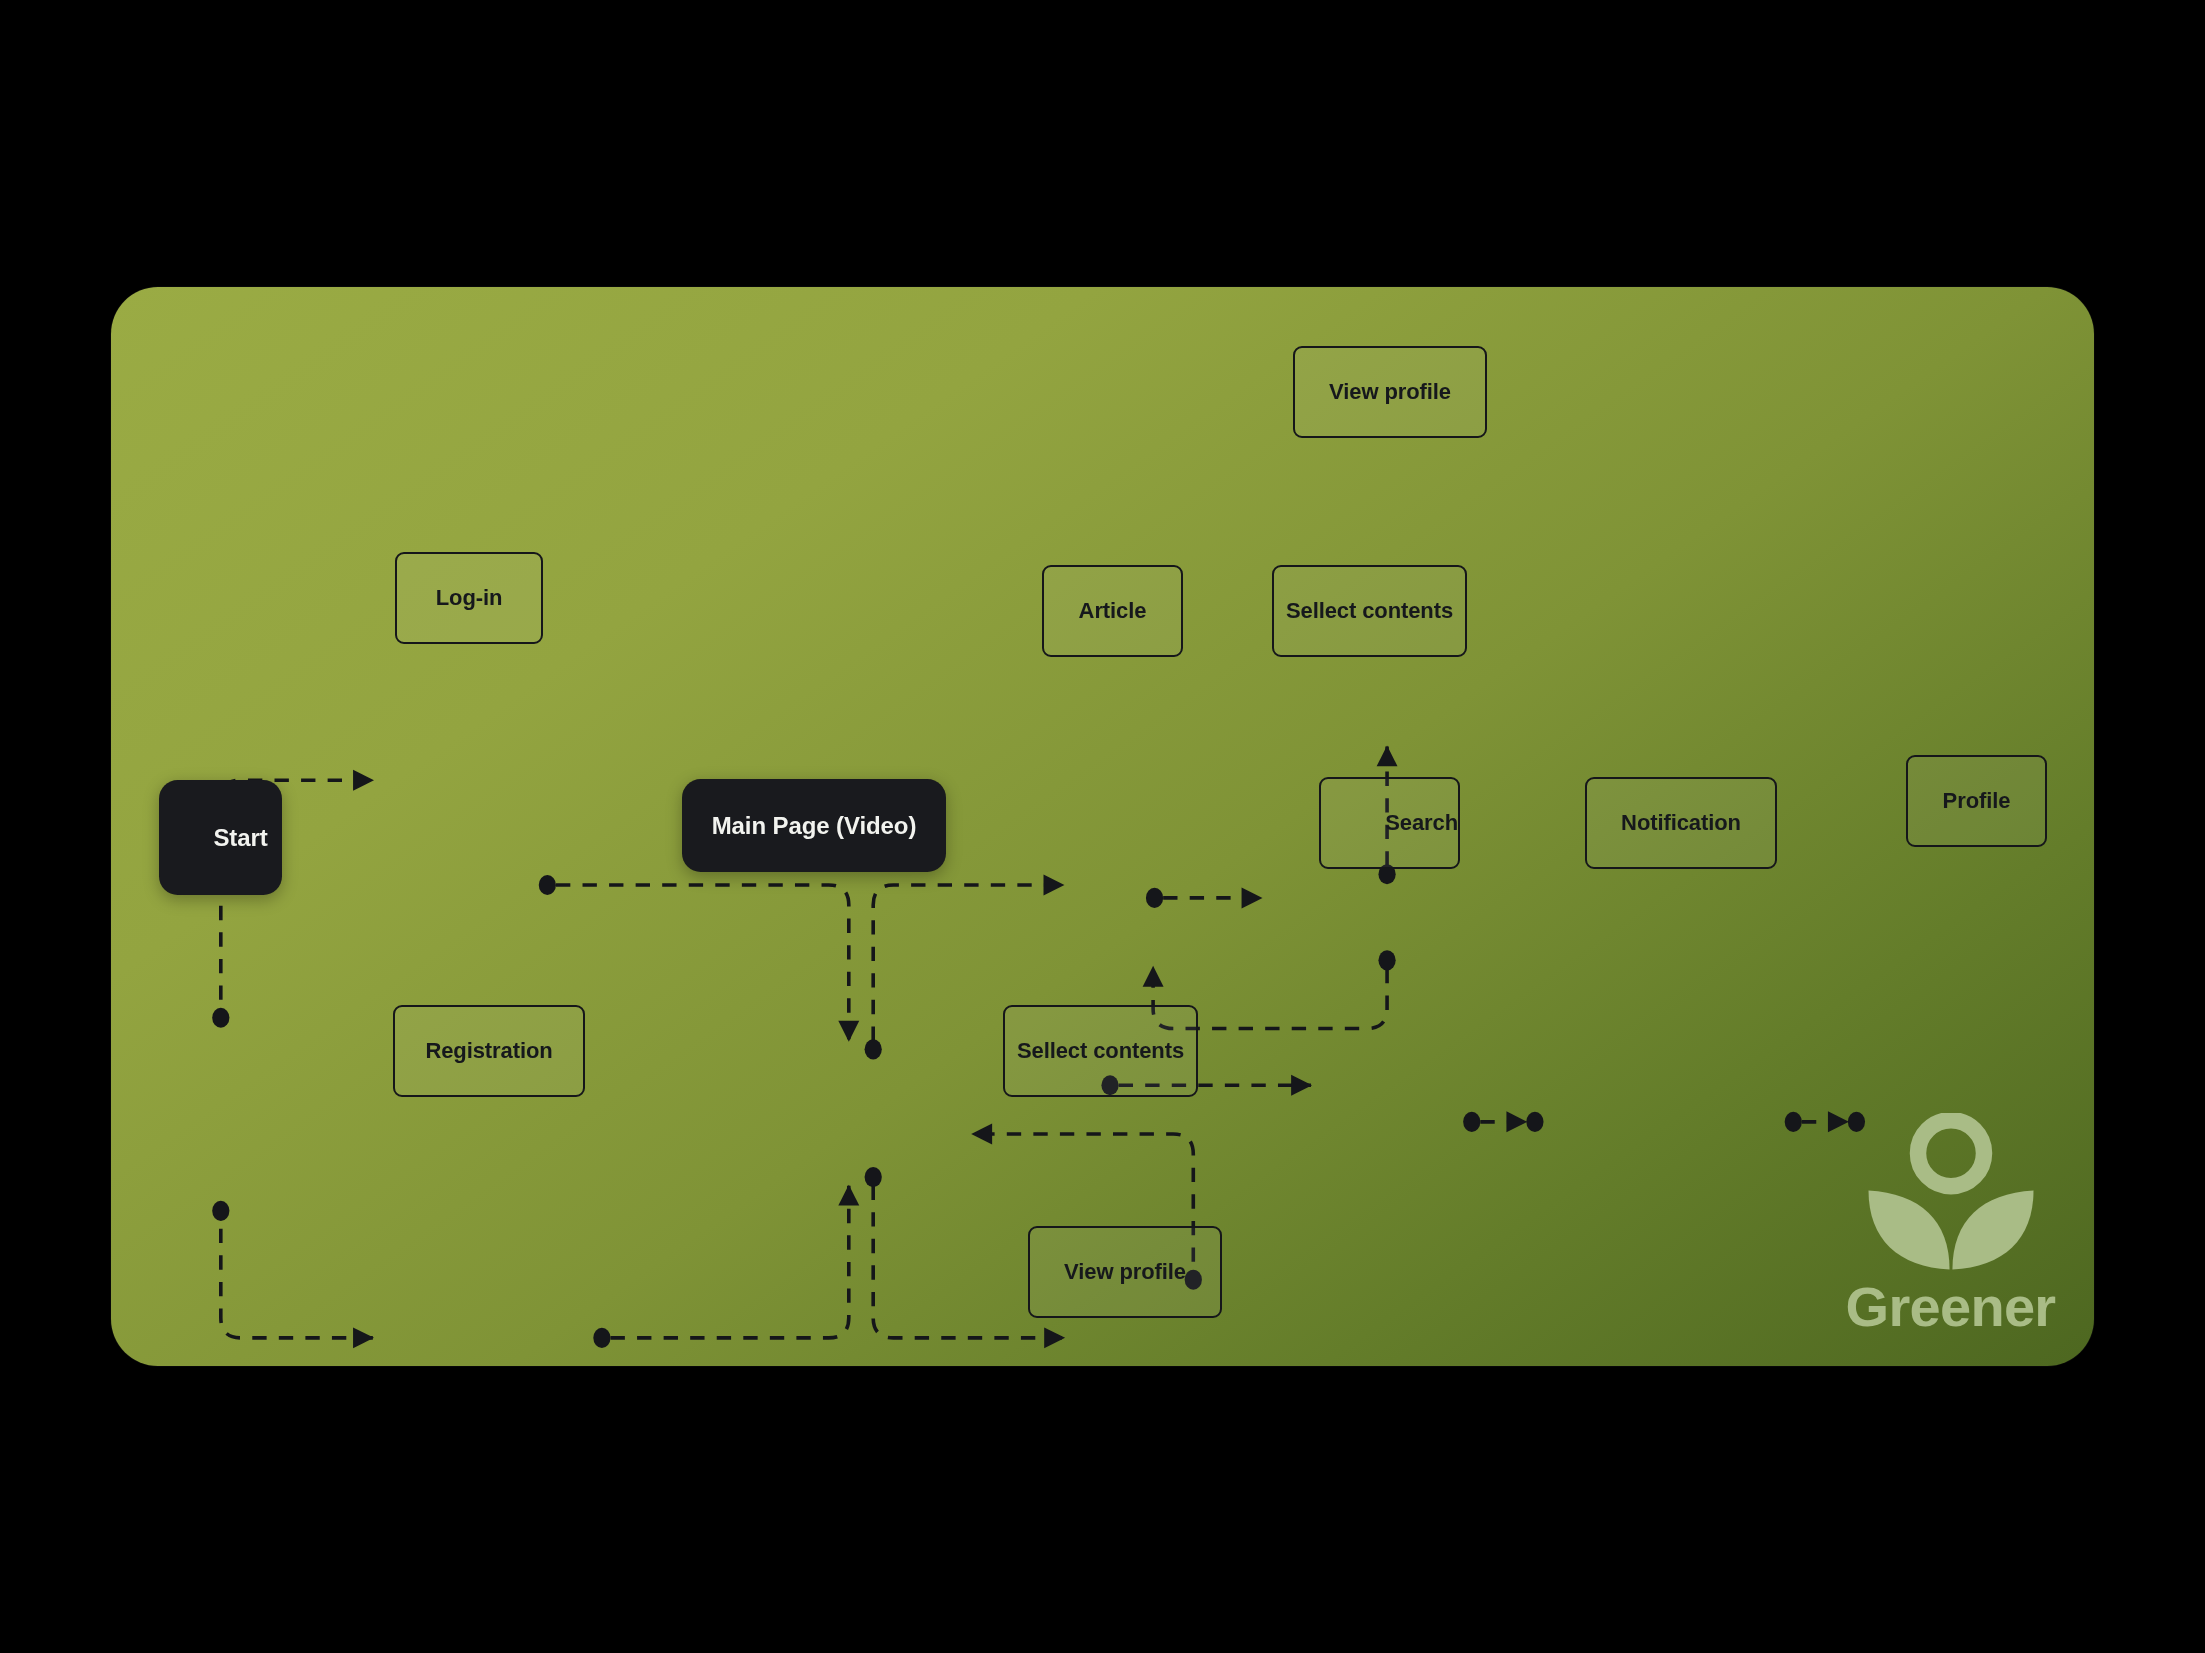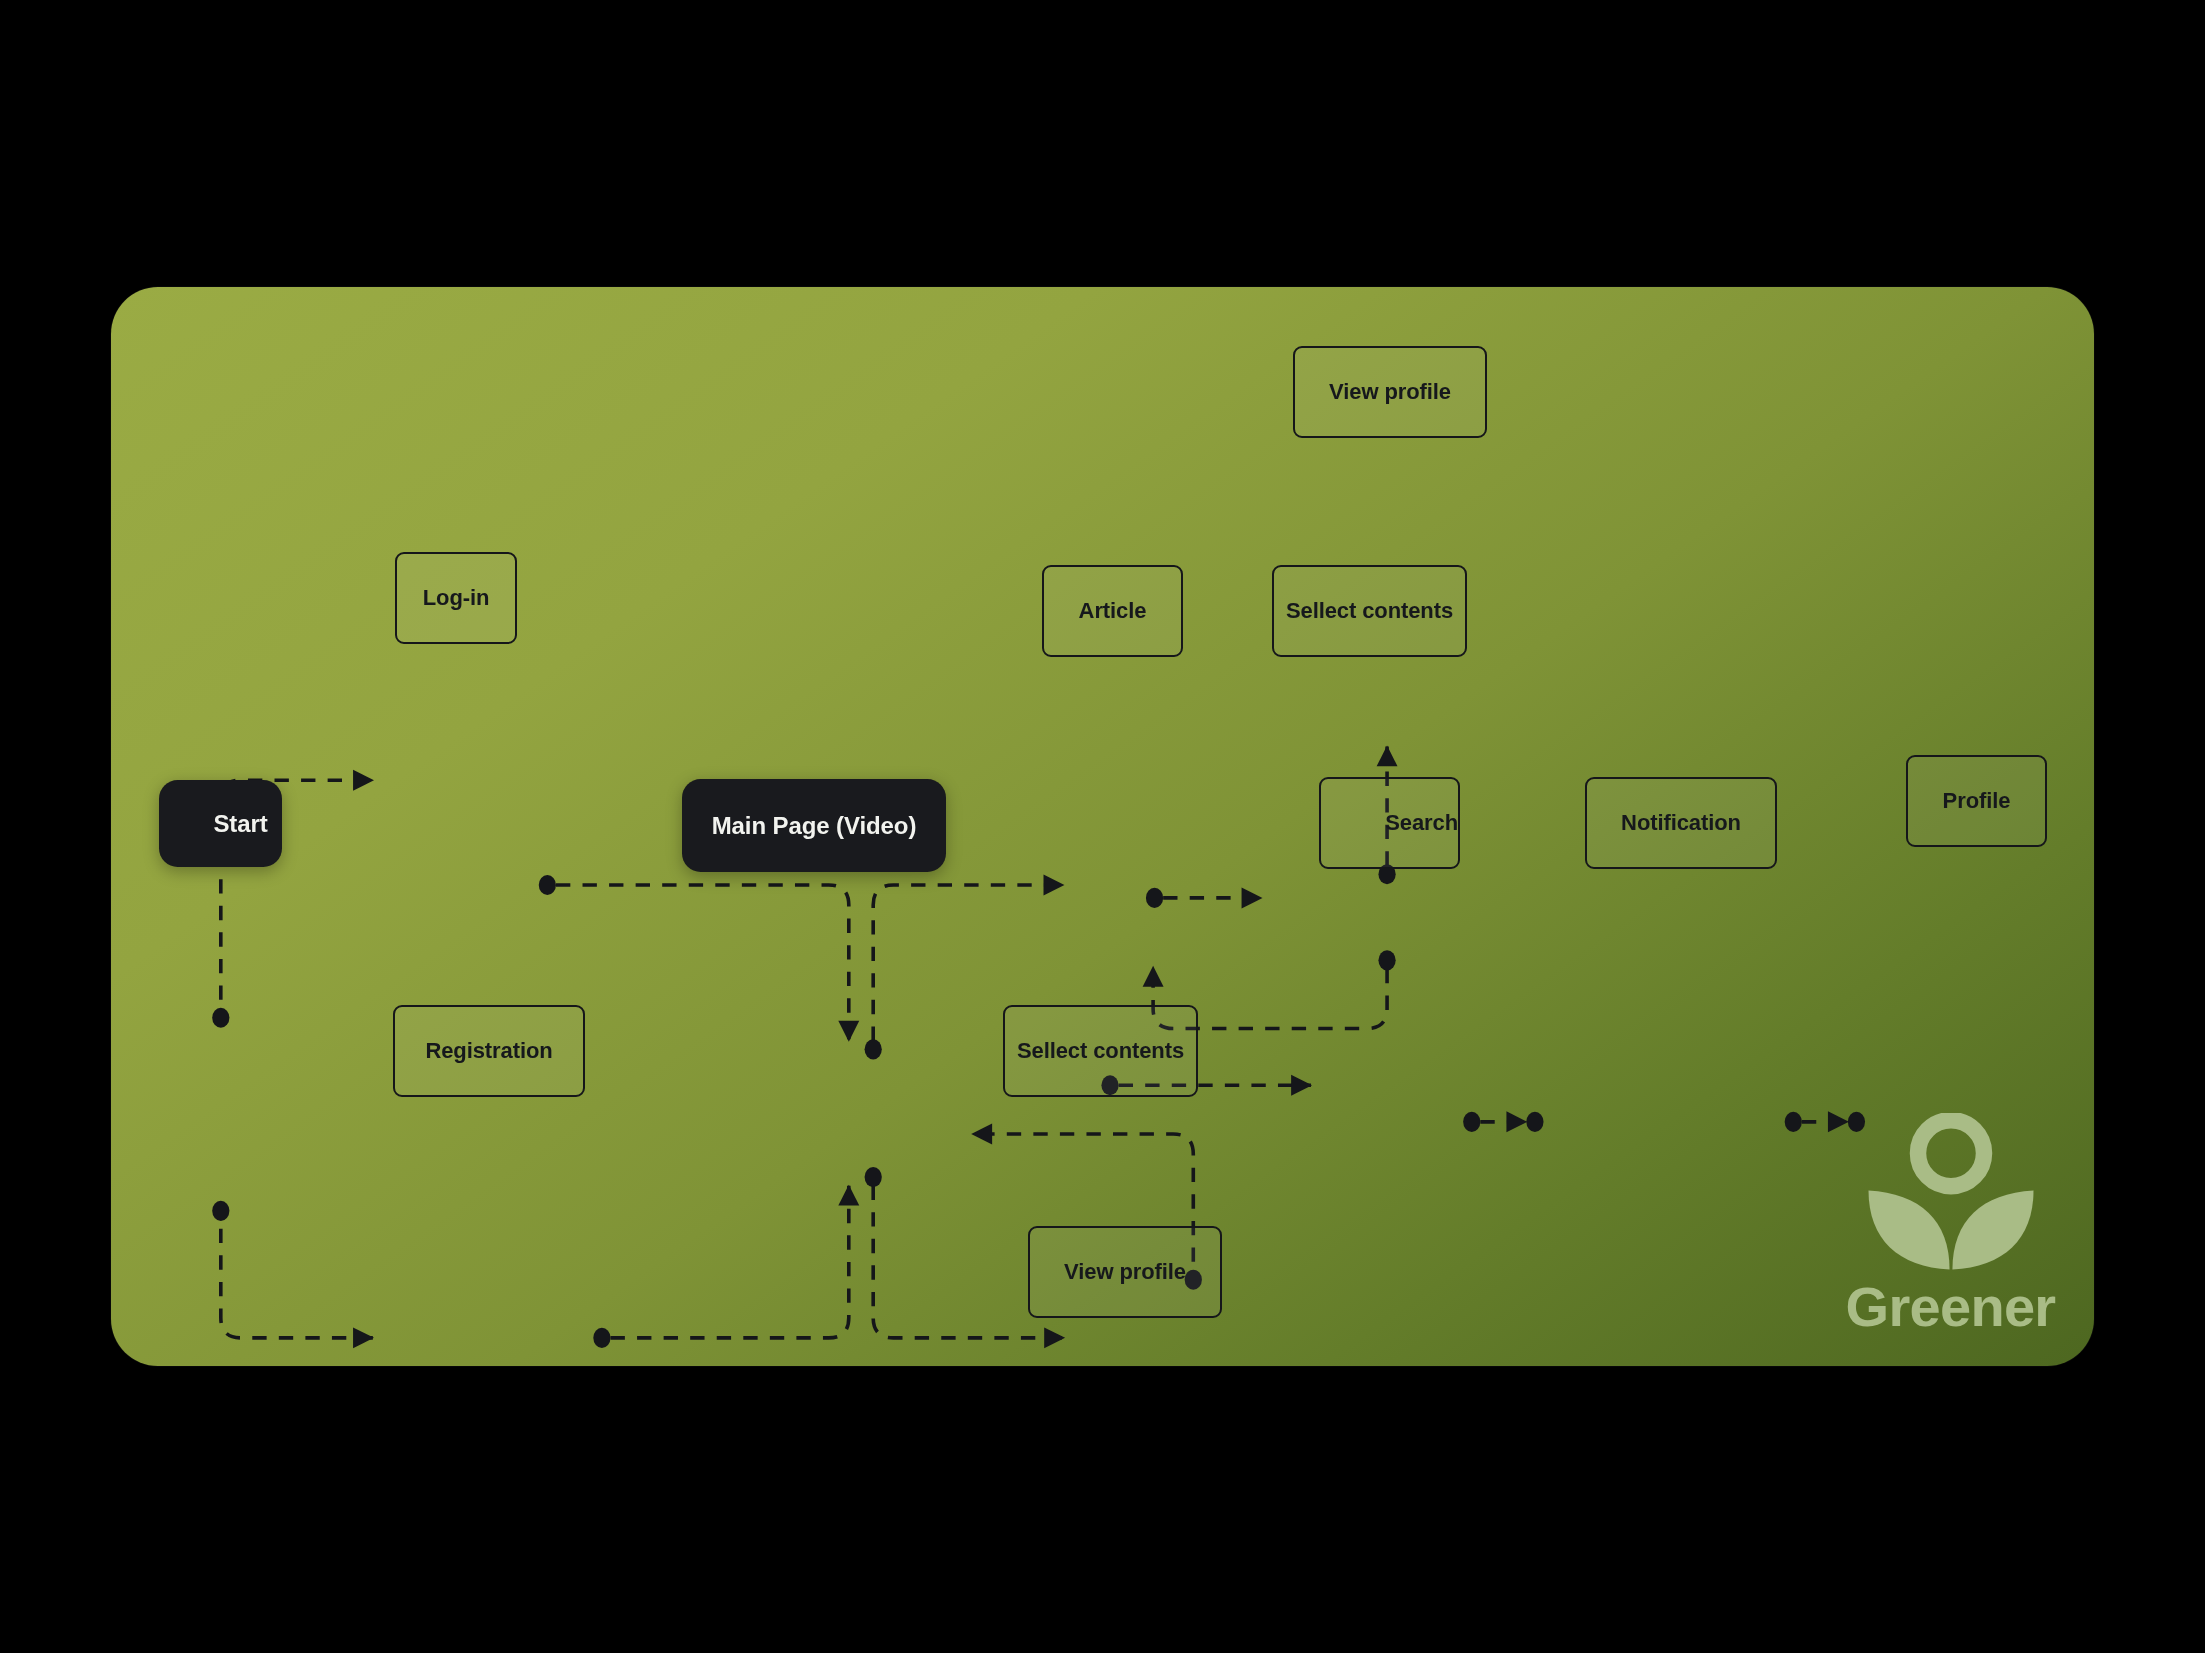--- a/index.html
+++ b/index.html
@@ -154,25 +154,25 @@
         <ellipse cx="1392" cy="1112" rx="12" ry="14"></ellipse>
         <ellipse cx="1896" cy="1163" rx="12" ry="14"></ellipse>
         <ellipse cx="1984" cy="1163" rx="12" ry="14"></ellipse>
         <ellipse cx="2344" cy="1163" rx="12" ry="14"></ellipse>
         <ellipse cx="2432" cy="1163" rx="12" ry="14"></ellipse>
         <ellipse cx="1508" cy="1553" rx="12" ry="14"></ellipse>
         <ellipse cx="1508" cy="1383" rx="12" ry="14"></ellipse>
       </g>
     </svg>
 
-    <div class="node node-dark" style="left:48px;  top:493px;  width:123px; height:87px;padding-left:40px;">
+    <div class="node node-dark" style="left:48px;  top:493px;  width:123px; height:115px;padding-left:40px;">
       <span>Start</span>
     </div>
 
-    <div class="node node-plain" style="left:284px; top:265px;  width:122px; height:92px;">
+    <div class="node node-plain" style="left:284px; top:265px;  width:148px; height:92px;">
       <span>Log-in</span>
     </div>
 
     <div class="node node-plain" style="left:282px; top:718px; width:192px; height:92px;">
       <span>Registration</span>
     </div>
 
     <div class="node node-dark" style="left:571px; top:492px;  width:264px; height:93px;">
       <span>Main Page (Video)</span>
     </div>

